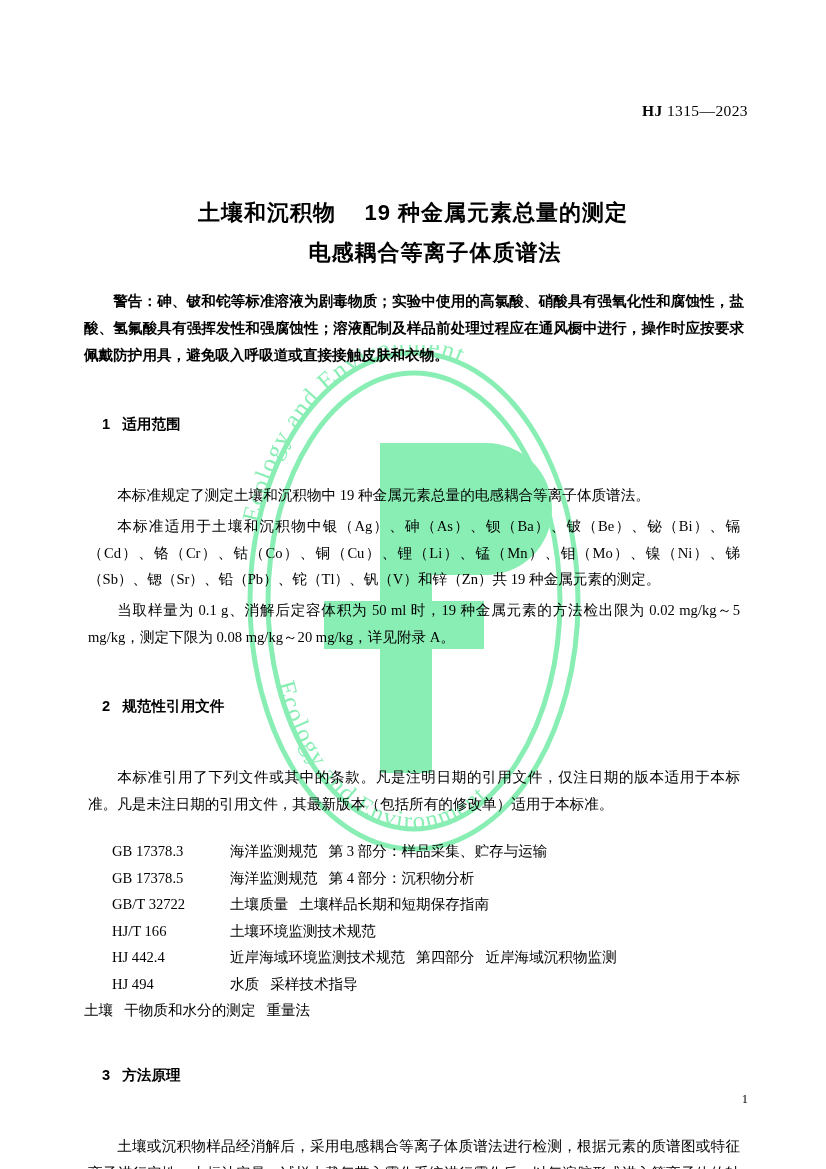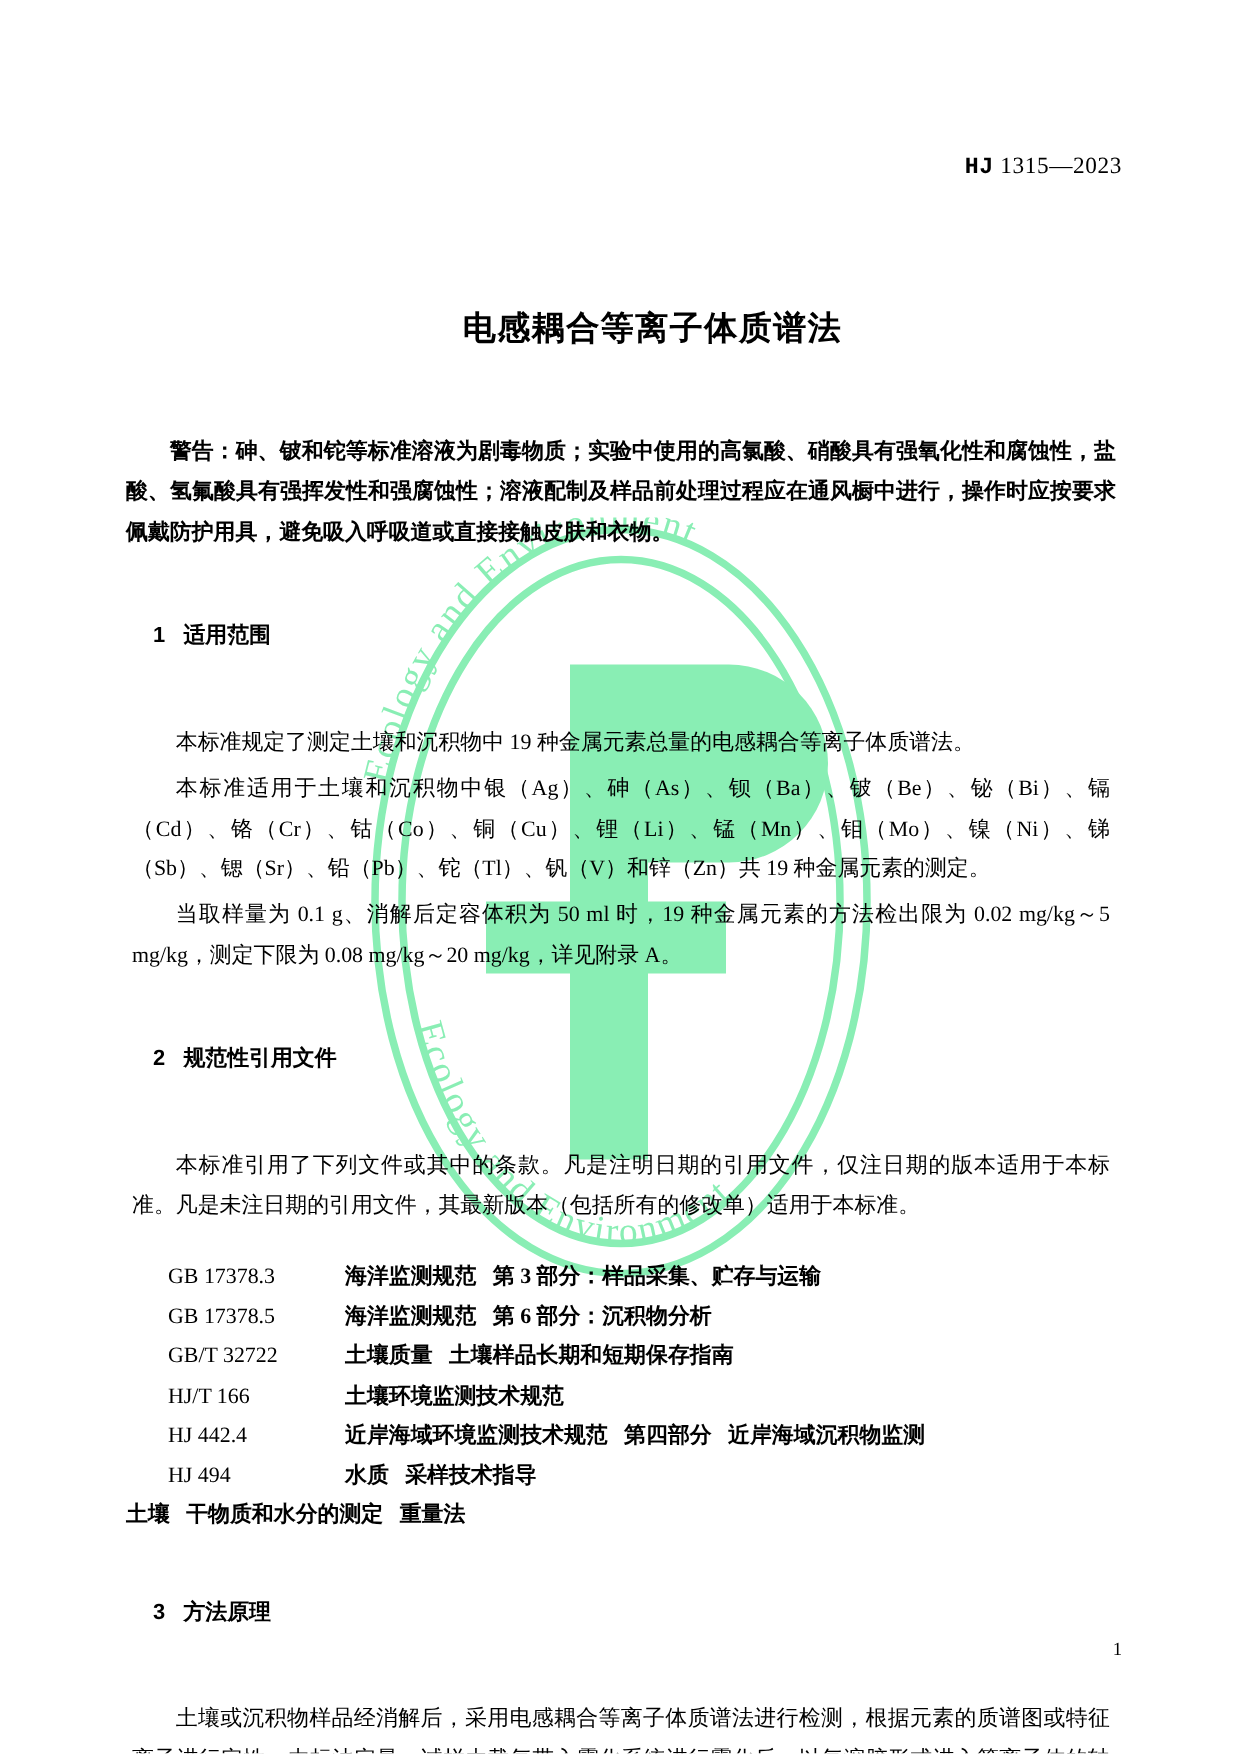--- a/index.html
+++ b/index.html
@@ -35,21 +35,21 @@
   
   .doc-header {
     position: absolute;
     top: 102px;
     right: 78px;
     font-size: 15.5px;
     letter-spacing: 0.4px;
     z-index: 2;
   }
   .doc-header .std-prefix {
-    font-family: Liberation Mono, monospace;
+    font-family: Liberation Serif, serif;
     font-weight: bold;
   }
 
   
   .title-block {
     position: absolute;
     top: 196px;
     left: 0;
     width: 826px;
     text-align: center;
@@ -128,21 +128,20 @@
   }
   .ref-code {
     flex: 0 0 146px;
     padding-left: 28px;
     box-sizing: border-box;
     white-space: nowrap;
   }
   .ref-title {
     flex: 1 1 auto;
     white-space: pre;
-    font-weight: bold;
   }
 
   
   .page-number {
     position: absolute;
     right: 78px;
     bottom: 62px;
     font-size: 12.5px;
     z-index: 2;
   }
@@ -180,20 +179,21 @@
       </text>
     </svg>
   </div>
 
   <div class="doc-header">
     <span class="std-prefix">HJ</span>
     <span>1315—2023</span>
   </div>
 
   <div class="title-block">
+    <div class="title-main">土壤和沉积物    19 种金属元素总量的测定</div>
     <div class="title-sub">电感耦合等离子体质谱法</div>
   </div>
 
   <div class="content">
 
     <p class="warning">警告：砷、铍和铊等标准溶液为剧毒物质；实验中使用的高氯酸、硝酸具有强氧化性和腐蚀性，盐酸、氢氟酸具有强挥发性和强腐蚀性；溶液配制及样品前处理过程应在通风橱中进行，操作时应按要求佩戴防护用具，避免吸入呼吸道或直接接触皮肤和衣物。</p>
 
     <div class="gap-after-warning"></div>
 
     <h2 class="section">1   适用范围</h2>
@@ -210,21 +210,21 @@
 
     <div class="gap-list"></div>
 
     <ul class="ref-list">
       <li class="ref-row">
         <span class="ref-code">GB 17378.3</span>
         <span class="ref-title">海洋监测规范   第 3 部分：样品采集、贮存与运输</span>
       </li>
       <li class="ref-row">
         <span class="ref-code">GB 17378.5</span>
-        <span class="ref-title">海洋监测规范   第 6 部分：沉积物分析</span>
+        <span class="ref-title">海洋监测规范   第 4 部分：沉积物分析</span>
       </li>
       <li class="ref-row">
         <span class="ref-code">GB/T 32722</span>
         <span class="ref-title">土壤质量   土壤样品长期和短期保存指南</span>
       </li>
       <li class="ref-row">
         <span class="ref-code">HJ/T 166</span>
         <span class="ref-title">土壤环境监测技术规范</span>
       </li>
       <li class="ref-row">

